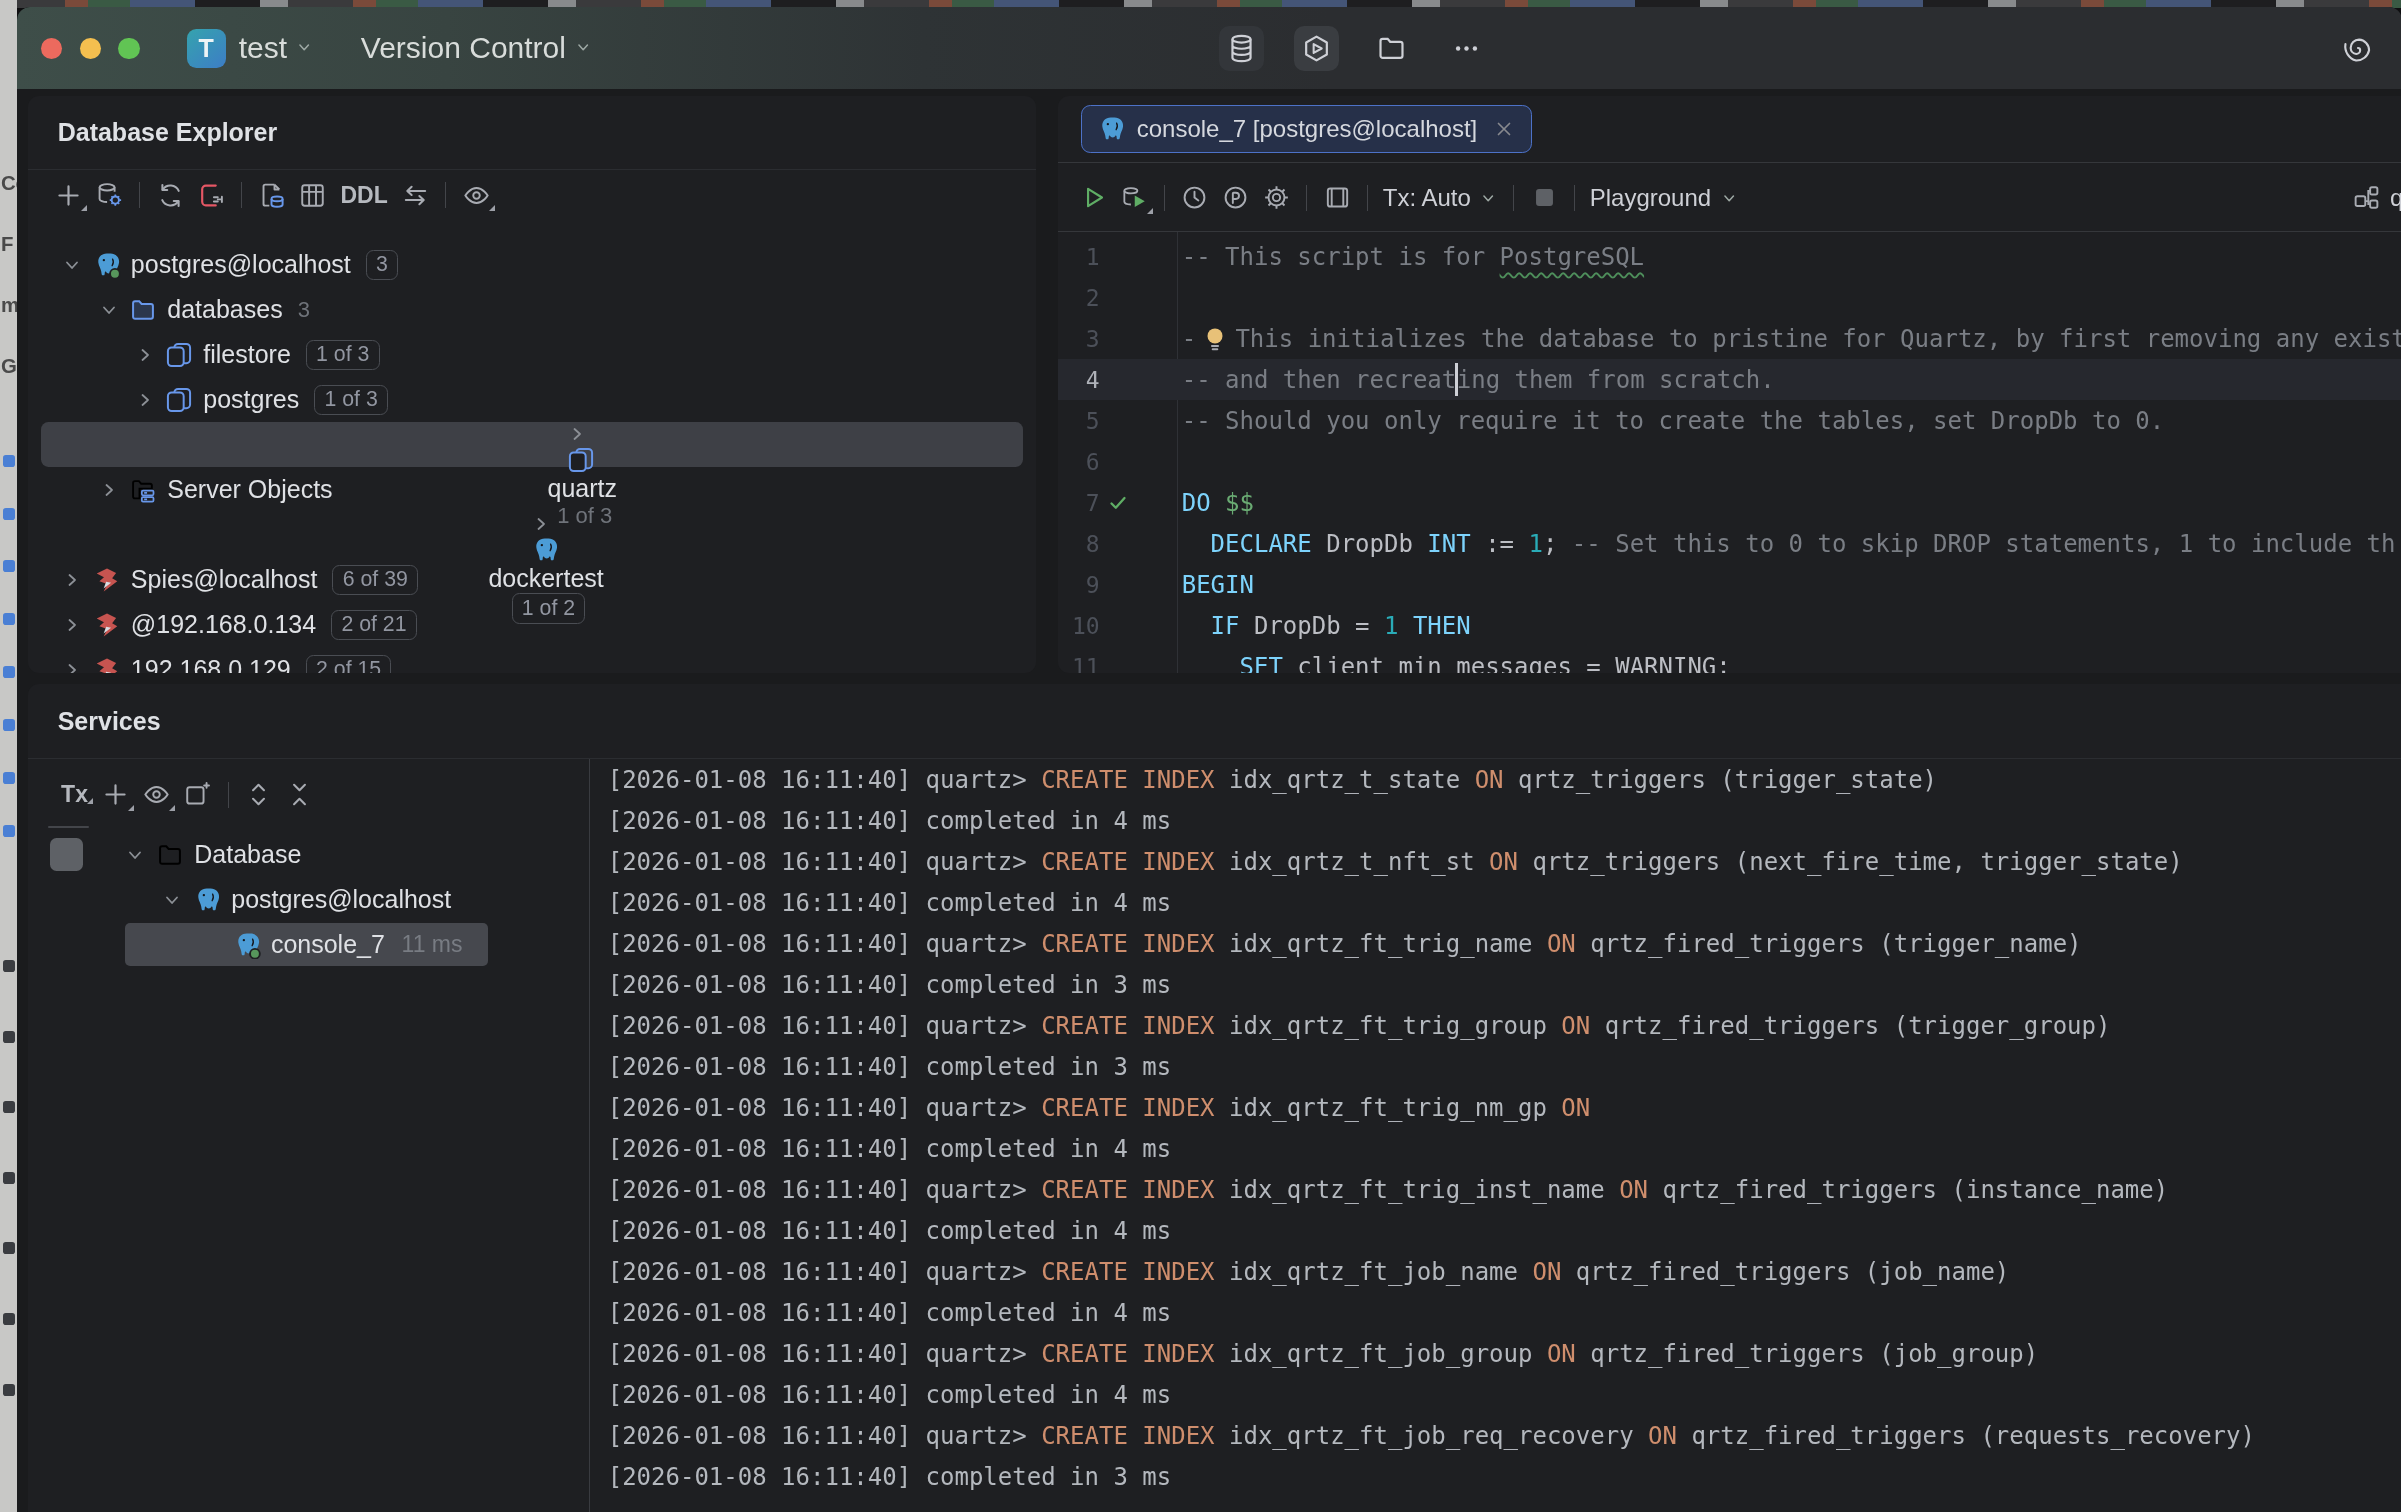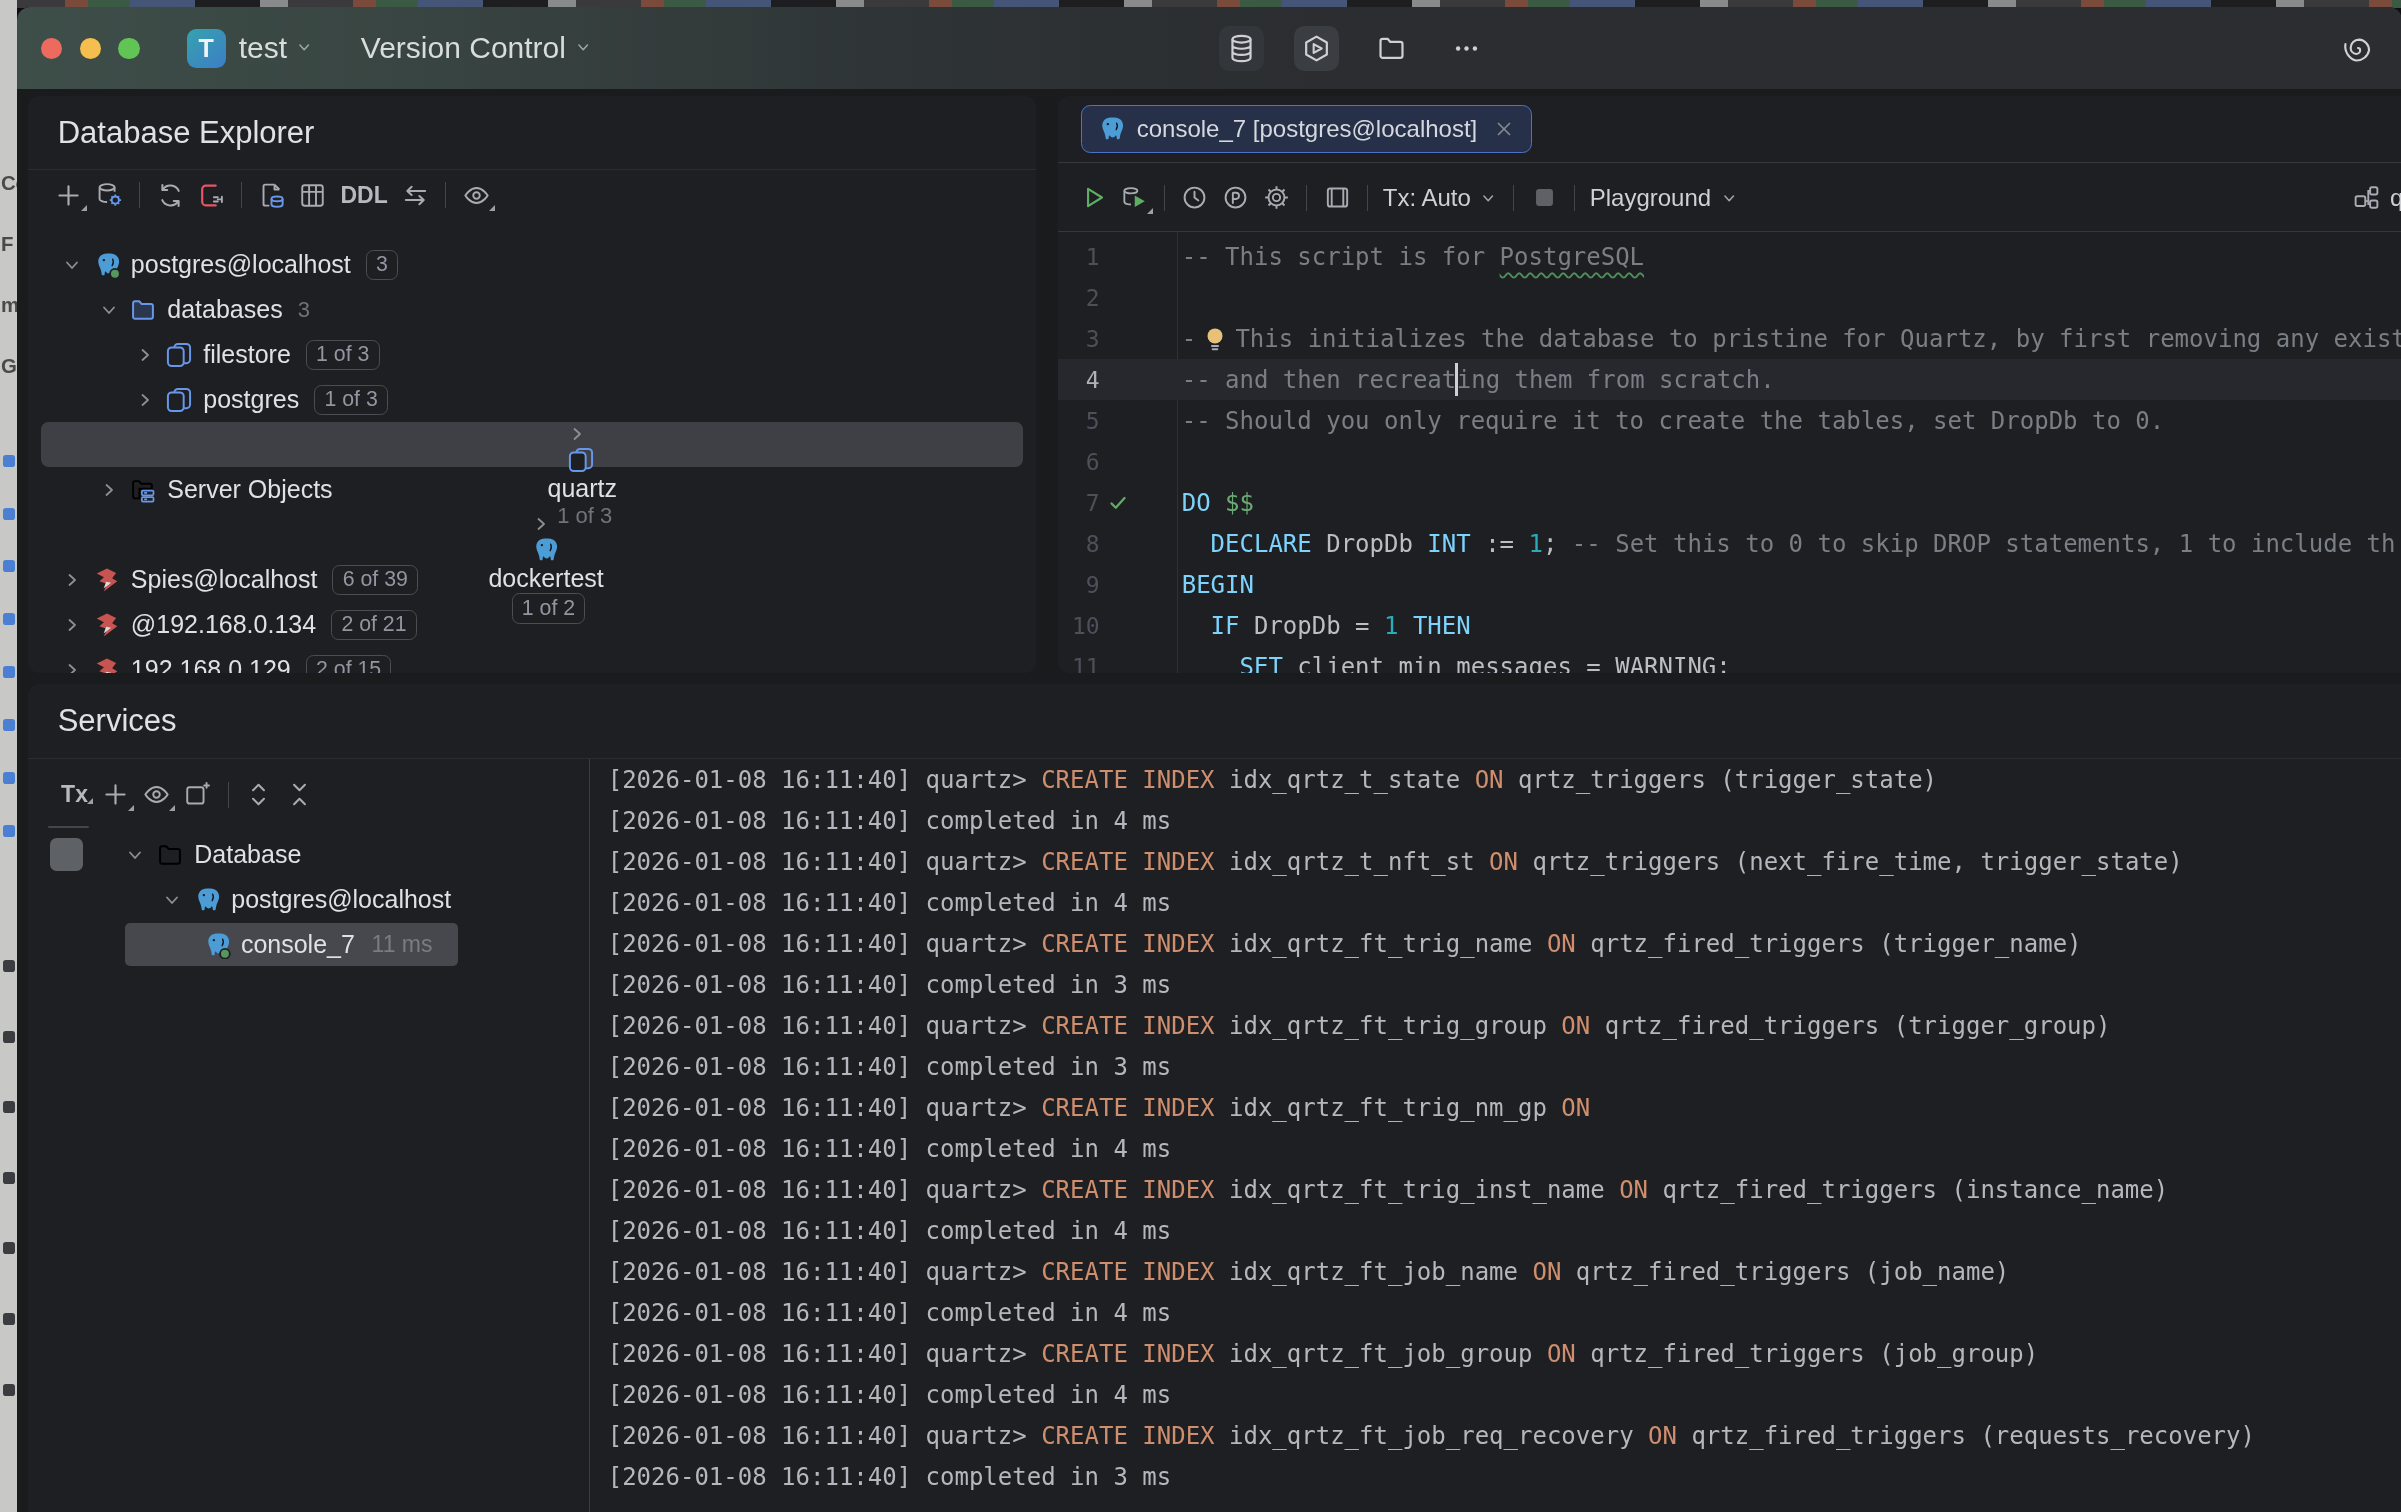--- a/index.html
+++ b/index.html
@@ -33,21 +33,21 @@
   .chev-sm svg { width:20.4px; height:20.4px; color:#9da8a4; }
   .tb-center { position:absolute; left:1202px; top:0; height:82px; display:flex; align-items:center; gap:30px; }
   .tb-btn { width:45px; height:45px; border-radius:10.2px; display:flex; align-items:center; justify-content:center; color:#ced0d6; }
   .tb-btn.bg1 { background:#33363a; } .tb-btn.bg2 { background:#3a3d41; }
   .tb-btn svg { width:31px; height:31px; }
   .tb-right { position:absolute; left:2325px; top:0; height:82px; display:flex; align-items:center; color:#ced0d6; }
   .tb-right svg { width:32px; height:32px; }
 
   .panel { position:absolute; background:#1e1f22; border-radius:11px; overflow:hidden; }
   .panel-head { height:74px; border-bottom:0.9px solid #2b2d31; display:flex; align-items:center; padding-left:30px; }
-  .panel-title { color:#dfe1e5; font-size:31px; font-weight:400; }
+  .panel-title { color:#dfe1e5; font-size:25px; font-weight:700; }
 
   
   .toolbar { display:flex; align-items:center; }
   .tbtn { position:relative; min-width:41px; height:41px; display:flex; align-items:center; justify-content:center;
           color:#a8abb2; border-radius:7.4px; cursor:default; }
   .tbtn svg { width:29px; height:29px; }
   .tlabel { position:relative; color:#b6b9bf; font-size:23px; font-weight:600; padding:0 7.4px; }
   .vsep { width:0.9px; height:26px; background:#43454a; margin:0 9.3px; }
   .has-caret::after { content:""; position:absolute; right:1.9px; bottom:4.6px;
     border-left:6.5px solid transparent; border-bottom:6.5px solid #9da0a8; }
@@ -97,21 +97,21 @@
   
   .svc-toolbar { position:absolute; left:26px; top:90px; height:41px; }
   .svc-minibar-sep { position:absolute; left:20.4px; top:142px; width:41px; height:1.9px; background:#43454a; border-radius:0.9px; }
   .svc-stop { position:absolute; left:22px; top:154px; width:33px; height:33px; border-radius:6.5px; background:#5e6166; }
   .svc-tree { position:absolute; left:0; top:148px; width:557px; }
   .svc-row { height:45px; display:flex; align-items:center; white-space:nowrap; }
   .svc-row .chev { width:26px; display:flex; justify-content:center; color:#8c9096; }
   .svc-row .chev svg { width:24px; height:24px; }
   .svc-row .node-icon { width:28px; height:28px; margin-left:8.4px; } .svc-row .node-icon svg { width:28px; height:28px; }
   .svc-row .lbl { color:#dfe1e5; font-size:25px; margin-left:10.2px; }
-  .sel-pill { display:inline-flex; align-items:center; height:43px; margin-left:97px; padding:0 26px 0 78px;
+  .sel-pill { display:inline-flex; align-items:center; height:43px; margin-left:97px; padding:0 26px 0 108px;
               background:#46484e; border-radius:5px; }
   .sel-pill .node-icon { margin-left:0; }
   .svc-divider { position:absolute; left:561px; top:75px; bottom:0; width:0.9px; background:#393b40; }
   .svc-head-border { position:absolute; left:0; top:74px; right:0; height:0.9px; background:#2b2d31; }
   .log-area { position:absolute; left:580px; top:75px; right:0; bottom:0; overflow:hidden; }
   .log-line { height:41px; display:flex; align-items:center; font-family:"DejaVu Sans Mono", monospace;
               font-size:24px; white-space:pre; color:#b4b8be; }
   .log-line .k { color:#cf8e6d; }
 </style>
 </head>

